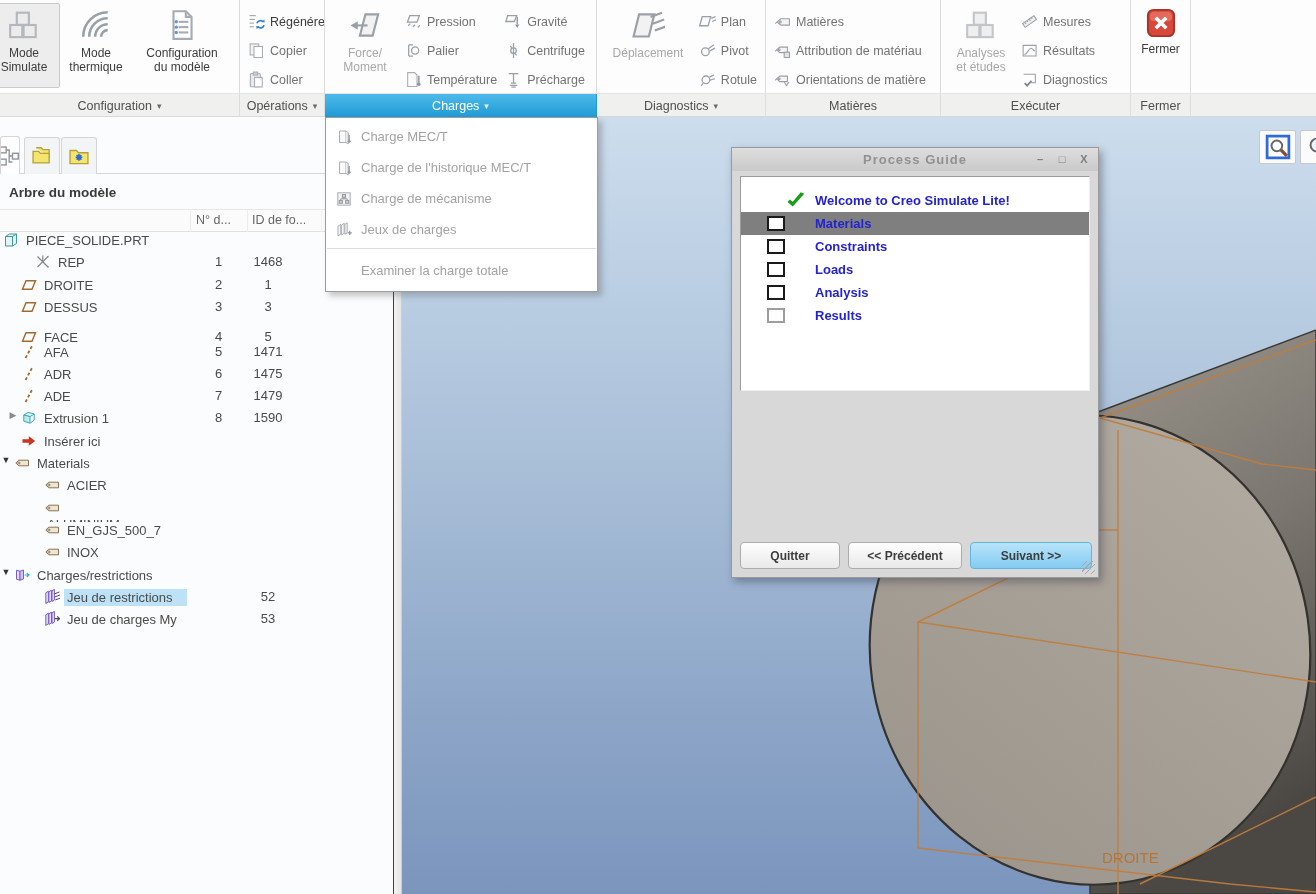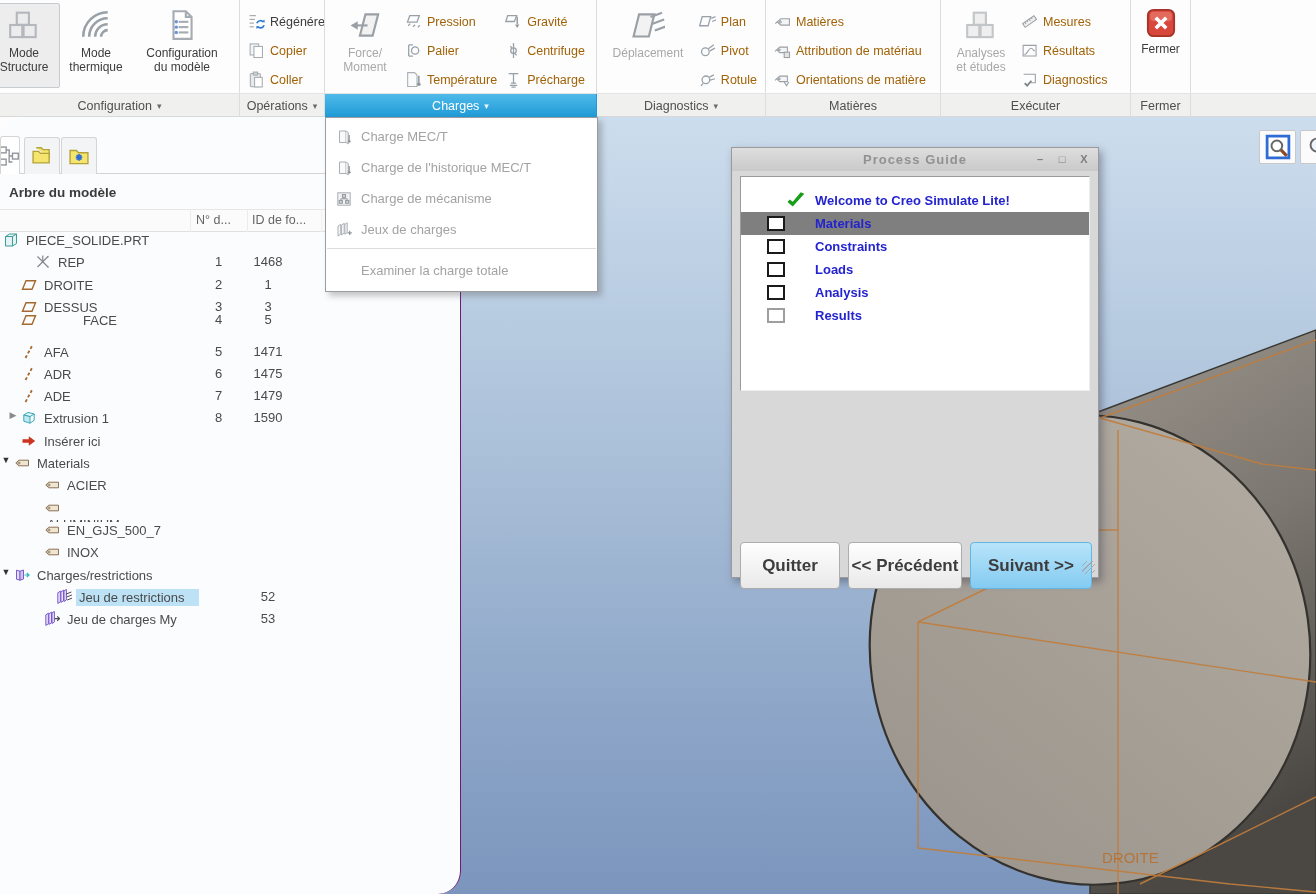--- a/index.html
+++ b/index.html
@@ -10,40 +10,40 @@
   
   #ribbon { position:absolute; left:0; top:0; width:1316px; height:117px; background:#f6f6f6; }
   #ribbon-main { position:absolute; left:0; top:0; width:1316px; height:93px; background:#fdfdfd; }
   .rgroup { position:absolute; top:0; height:93px; border-right:1px solid #dcdcdc; background:#fdfdfd; overflow:hidden; display:flex; align-items:flex-start; padding:3px 4px; }
   .rb-big { width:72px; height:85px; display:flex; flex-direction:column; align-items:center; justify-content:flex-start; border:1px solid transparent; border-radius:2px; font-size:12px; line-height:13.5px; text-align:center; color:#3c3c3c; cursor:default; padding-top:4px; }
   .rb-big.pressed { background:#ededee; border-color:#c6cbd0; }
   .rb-big.disabled { color:#a8a8a8; }
   .rb-big .ic { margin-bottom:5px; }
   .rb-col { display:flex; flex-direction:column; justify-content:flex-start; padding-top:4px; }
   .rb-small { display:flex; align-items:center; height:29px; font-size:12.5px; color:#3c3c3c; white-space:nowrap; padding:0 4px; }
-  .rb-small.disabled { color:#a16207; }
+  .rb-small.disabled { color:#737373; }
   .rb-small .ic { margin-right:5px; }
   .ic { display:inline-block; flex:0 0 auto; }
   .ic svg { width:100%; height:100%; display:block; }
 
   #ribbon-footer { position:absolute; left:0; top:93px; width:1316px; height:24px; background:#f0f0ef; border-top:1px solid #e3e3e3; border-bottom:1px solid #d8d8d8; }
   .rfcell { position:absolute; top:0; height:23px; border-right:1px solid #dddddd; display:flex; align-items:center; justify-content:center; font-size:12.5px; color:#4f4f4f; gap:5px; }
   .rfcell .arr { font-size:9px; color:#6b6b6b; }
   .rfcell.active { background:linear-gradient(#4fbaea,#1f9ad6); color:#fff; border-right-color:#1f9ad6; }
   .rfcell.active .arr { color:#eaf6fd; }
 
   
   #charges-menu { position:absolute; left:325px; top:117px; width:273px; background:#ffffff; border:1px solid #9c9ca0; box-shadow:4px 4px 6px rgba(90,90,90,.35); z-index:60; padding:3px 0; }
   .menu-item { height:31px; display:flex; align-items:center; padding-left:10px; font-size:13px; color:#a3a3a3; }
   .menu-item .ic { margin-right:9px; }
   .menu-sep { height:1px; background:#dcdcdc; margin:3px 1px; }
   .menu-item.noicon { padding-left:35px; height:36px; }
 
   
-  #left-panel { position:absolute; left:0; top:117px; width:461px; height:777px; background:#fbfcfd; border-right:1px solid #701a75; z-index:5;border-radius:23px; }
+  #left-panel { position:absolute; left:0; top:117px; width:394px; height:777px; background:#fbfcfd; border-right:1px solid #701a75; z-index:5; }
   #tabbar { position:absolute; left:0; top:18px; width:394px; height:39px; border-bottom:1px solid #d5d5d5; }
   .tab { position:absolute; top:2px; height:37px; background:#f3f4f5; border:1px solid #d5d5d5; border-bottom:none; border-radius:3px 3px 0 0; display:flex; align-items:center; justify-content:center; overflow:hidden; }
   .tab.active { background:#fff; height:38px; top:1px; }
   #tree-header { position:absolute; left:0; top:60px; width:394px; height:30px; display:flex; align-items:center; }
   #tree-title { font-size:13.5px; font-weight:bold; color:#3b3b3b; padding-left:9px; flex:1; }
   #tree-cols { position:absolute; left:0; top:92px; width:394px; height:23px; background:#fbfbfc; border-top:1px solid #e6e6e6; border-bottom:1px solid #e0e0e0; font-size:12.5px; color:#666; }
   #tree-cols .colh { position:absolute; top:3px; white-space:nowrap; overflow:hidden; }
   .gridline { position:absolute; top:92px; bottom:0; width:1px; background:#ececec; }
   #tree-rows { position:absolute; left:0; top:115px; width:393px; bottom:0; overflow:hidden; background:#fbfcfd; }
   .trow { position:absolute; left:0; width:393px; height:22px; display:flex; align-items:flex-start; font-size:13px; color:#4a4a4a; }
@@ -71,21 +71,21 @@
   .winbtn { width:16px; height:16px; font-size:11px; color:#7e7e7e; display:flex; align-items:center; justify-content:center; font-weight:bold; }
   #pg-steps-box { position:absolute; left:8px; top:28px; width:350px; height:215px; background:#fff; border:1px solid #9b9b9b; border-bottom-color:#eee; border-right-color:#eee; padding-top:12px; }
   .step { position:relative; height:23px; display:flex; align-items:center; }
   .step.current { background:#7f7f7f; }
   .step .cb { position:absolute; left:26px; width:18px; height:15px; background:#fff; border:2px solid #1a1a1a; }
   .step.dim .cb { border-color:#9e9e9e; }
   .step .ic { position:absolute; left:45px; }
   .step .slbl { position:absolute; left:74px; font-size:13px; font-weight:bold; color:#2323cf; white-space:nowrap; }
   #pg-text-box { position:absolute; left:8px; top:251px; width:350px; height:137px; background:#fff; border:1px solid #9b9b9b; border-bottom-color:#eee; border-right-color:#eee; padding:10px 13px; font-size:13.5px; line-height:19px; color:#3c3c3c; }
   #pg-text-box a { color:#2323cf; text-decoration:none; }
-  .pg-btn { position:absolute; top:394px; height:47px; border:1px solid #adadad; border-radius:4px; background:linear-gradient(#fefefe,#e9e9e9); font-size:17px; font-weight:bold; color:#3d3d3d; display:flex; align-items:center; justify-content:center; }
+  .pg-btn { position:absolute; top:394px; height:27px; border:1px solid #adadad; border-radius:4px; background:linear-gradient(#fefefe,#e9e9e9); font-size:12px; font-weight:bold; color:#3d3d3d; display:flex; align-items:center; justify-content:center; }
   #pg-quit { left:8px; width:100px; }
   #pg-prev { left:116px; width:114px; }
   #pg-next { left:238px; width:122px; background:linear-gradient(#b8e4fa,#84cbf1); border-color:#64b6e2; }
   #pg-grip { position:absolute; right:3px; bottom:3px; width:13px; height:13px; background:repeating-linear-gradient(135deg, transparent 0 3px, #a9a9a9 3px 4px); }
 </style>
 </head>
 <body>
 
 <div id="app">
 
@@ -96,21 +96,21 @@
             <span class="ic" style="width: 34px; height: 34px;">
               <svg viewBox="0 0 16 16">
                 <g stroke="#b4b8bc" fill="#ececec">
                   <rect x="1.5" y="8" width="5.7" height="5.7"></rect>
                   <rect x="7.8" y="8" width="5.7" height="5.7"></rect>
                   <rect x="4.6" y="2.2" width="5.7" height="5.7"></rect>
                 </g>
               </svg>
             </span>
             <span>Mode</span>
-            <span>Structure</span>
+            <span>Simulate</span>
           </div>
           <div class="rb-big">
             <span class="ic" style="width: 34px; height: 34px;">
               <svg viewBox="0 0 16 16">
                 <g stroke="#98a0a8" fill="none" stroke-width="1.2">
                   <path d="M2 13.5A11.5 11.5 0 0 1 13.5 2"></path>
                   <path d="M4.8 13.5A8.7 8.7 0 0 1 13.5 4.8"></path>
                   <path d="M7.6 13.5A5.9 5.9 0 0 1 13.5 7.6"></path>
                   <path d="M10.4 13.5A3.1 3.1 0 0 1 13.5 10.4"></path>
                 </g>
@@ -569,21 +569,21 @@
         <div class="trow" style="top: 66.9px; padding-left: 21px;">
           <span class="ic" style="width: 16px; height: 16px;">
             <svg viewBox="0 0 16 16">
               <path d="M1.5 12.3L5 3.8h9.5L11 12.3z" fill="none" stroke="#a5682e" stroke-width="1.4"></path>
             </svg>
           </span>
           <span class="lbl">DESSUS</span>
           <span class="num">3</span>
           <span class="fid">3</span>
         </div>
-        <div class="trow" style="top: 80px; padding-left: 21px; gap: 39px;">
+        <div class="trow" style="top: 97px; padding-left: 21px;">
           <span class="ic" style="width: 16px; height: 16px;">
             <svg viewBox="0 0 16 16">
               <path d="M1.5 12.3L5 3.8h9.5L11 12.3z" fill="none" stroke="#a5682e" stroke-width="1.4"></path>
             </svg>
           </span>
           <span class="lbl">FACE</span>
           <span class="num">4</span>
           <span class="fid">5</span>
         </div>
         <div class="trow" style="top: 111.5px; padding-left: 21px;">
@@ -701,21 +701,21 @@
             <svg viewBox="0 0 16 16">
               <g stroke="#7a5bd0" fill="#e3dcf5">
                 <path d="M2.5 3.2l3.5 1v9l-3.5-1z"></path>
                 <path d="M6 4.2L9.5 3v9L6 13.2z" fill="#d0c5ef"></path>
               </g>
               <path d="M10.5 8h4.2M12.8 6l2.2 2-2.2 2" stroke="#31b8c4" fill="none" stroke-width="1.2"></path>
             </svg>
           </span>
           <span class="lbl">Charges/restrictions</span>
         </div>
-        <div class="trow" style="top: 356.8px; padding-left: 56px;">
+        <div class="trow" style="top: 356.8px; padding-left: 44px;">
           <span class="ic" style="width: 16px; height: 16px;">
             <svg viewBox="0 0 16 16">
               <g stroke="#7a5bd0" fill="#e9e2f8">
                 <path d="M1.8 3.8l2.6-1.6v10.6L1.8 14.4z"></path>
                 <path d="M4.9 2.8l2.6-1.6v10.6L4.9 13.4z"></path>
                 <path d="M8 1.9l2.4-1.5V11L8 12.5z"></path>
               </g>
               <g stroke="#4a4a4a">
                 <line x1="10.2" y1="5" x2="15.4" y2="3"></line>
                 <line x1="10.7" y1="8" x2="15.9" y2="6"></line>

